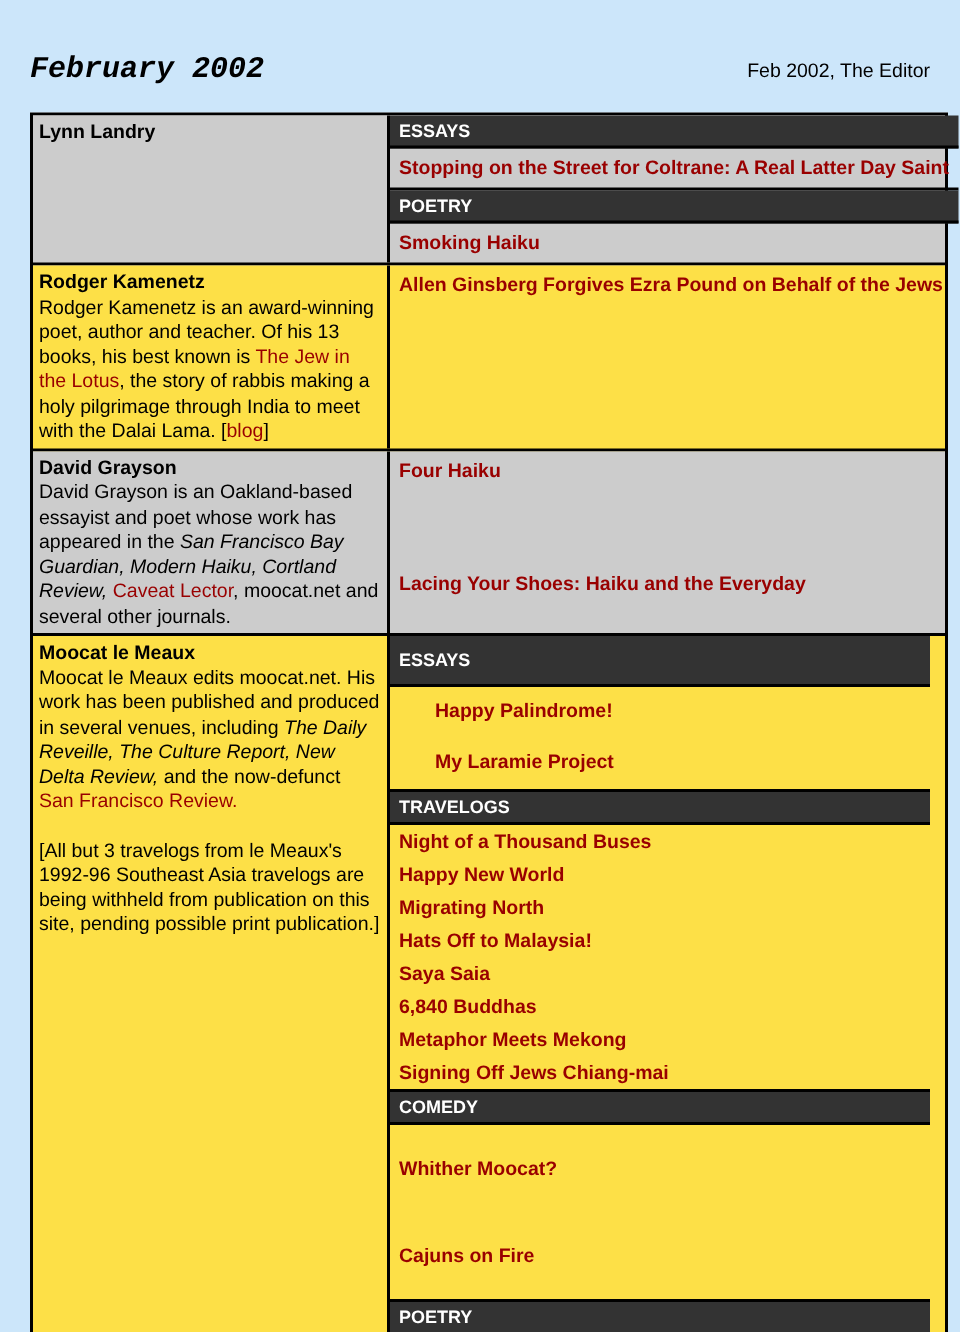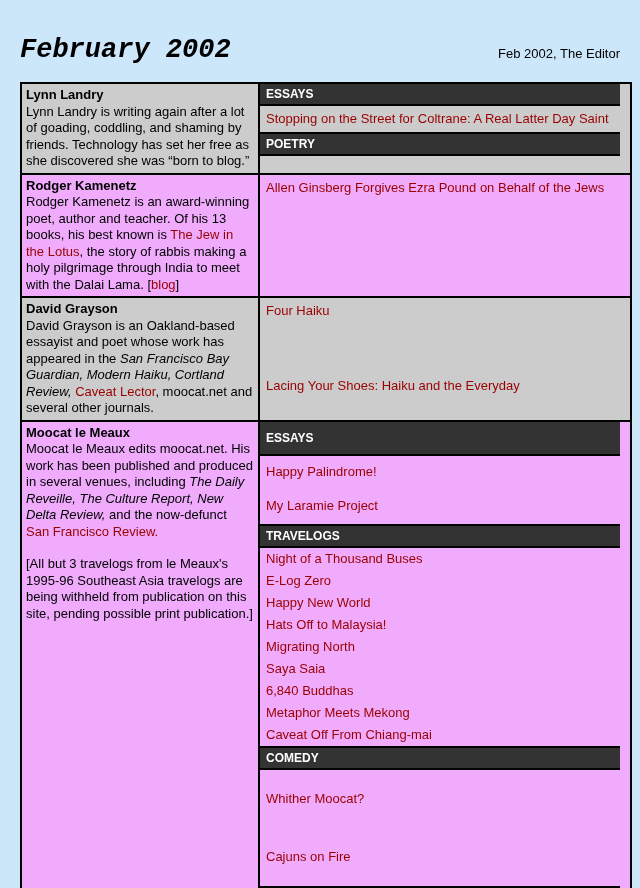--- a/index.html
+++ b/index.html
@@ -14,28 +14,28 @@
     font-size:13px; color:#000;
     width:640px; min-height:888px;
   }
   .page{padding:0 20px;}
   .masthead{
     margin-top:36px; margin-bottom:18px;
     display:flex; justify-content:space-between; align-items:flex-end;
   }
   .page-title{
     margin:0; font-family:"Liberation Mono", monospace;
-    font-style:italic; font-weight:bold; font-size:27px; line-height:1.05;
+    font-style:italic; font-weight:bold; font-size:20px; line-height:1.05;
     letter-spacing:0;
   }
   .date-label{font-size:13px; padding-bottom:3px;}
   .m-table{
     width:612px; border:2px solid var(--border); background:#fff;
   }
-  .m-row{display:flex; border-bottom:2px solid var(--border); background:#f0abfc;}
+  .m-row{display:flex; border-bottom:2px solid var(--border); background:#fde047;}
   .m-row:last-child{border-bottom:none;}
   .m-row.gray{background:var(--row-gray);}
   .cell-left{
     width:238px; flex:0 0 238px;
     border-right:2px solid var(--border);
     padding:3px 5px 3px 4px; line-height:16.5px;
   }
   .cell-right{
     flex:1; display:flex; flex-direction:column; padding-right:10px;
   }
@@ -48,53 +48,55 @@
   .sec-header{
     background:var(--section-bar); color:var(--bar-text);
     font-weight:bold; font-size:12px; line-height:14px;
     padding:3px 6px; border-bottom:2px solid var(--border);
     text-transform:uppercase;
   }
   .sec-header.tall{padding:9px 6px;}
   .sec-links{border-bottom:2px solid var(--border);}
   .cell-right .sec-links:last-child{flex:1; border-bottom:none;}
   .link{
-    color:var(--link); font-weight:normal; line-height:16px;
+    color:var(--link); font-weight:bold; line-height:16px;
     padding:5px 6px; white-space:nowrap; cursor:pointer;
   }
   .link.row1{padding:5px 6px;}
-  .link.essay4{padding:8px 6px 10px 6px;}
+  .link.essay4{padding:8px 6px 10px 6px;margin-left:24px;}
   .link.travelog{padding:3px 6px;}
   .link.comedy4{padding:21px 6px;}
   .link.poetry4{padding:5px 6px;}
   .link.gap-above{margin-top:49px;}
 </style>
 </head>
 <body>
 
 <div class="page">
 
   <div class="masthead">
     <h1 class="page-title">February 2002</h1>
     <div class="date-label">Feb 2002, The Editor</div>
   </div>
 
   <div class="m-table">
 
     <div class="m-row gray" style="min-height:90px;">
       <div class="cell-left">
         <div class="author-name">Lynn Landry</div>
-        <p class="bio"><span>Lynn Landry is writing again after a lot of goading, coddling, and shaming by friends. Technology has set her free as she discovered she was “born to blog.”</span></p>
       </div>
       <div class="cell-right">
         <div class="sec-header">ESSAYS</div>
         <div class="sec-links">
           <div class="link row1">Stopping on the Street for Coltrane: A Real Latter Day Saint</div>
         </div>
         <div class="sec-header">POETRY</div>
+        <div class="sec-links">
+          <div class="link row1">Smoking Haiku</div>
+        </div>
       </div>
     </div>
 
     <div class="m-row" style="min-height:101px;">
       <div class="cell-left">
         <div class="author-name">Rodger Kamenetz</div>
         <p class="bio"><span>Rodger Kamenetz is an award-winning poet, author and teacher. Of his 13 books, his best known is </span><span class="inline-link">The Jew in the Lotus</span><span>, the story of rabbis making a holy pilgrimage through India to meet with the Dalai Lama. [</span><span class="inline-link">blog</span><span>]</span></p>
       </div>
       <div class="cell-right">
         <div class="sec-links">
@@ -113,39 +115,38 @@
           <div class="link">Four Haiku</div>
           <div class="link gap-above">Lacing Your Shoes: Haiku and the Everyday</div>
         </div>
       </div>
     </div>
 
     <div class="m-row" style="min-height:443px;">
       <div class="cell-left">
         <div class="author-name">Moocat le Meaux</div>
         <p class="bio"><span>Moocat le Meaux edits moocat.net. His work has been published and produced in several venues, including </span><span class="ital">The Daily Reveille, The Culture Report, New Delta Review,</span><span> and the now-defunct </span><span class="inline-link">San Francisco Review.</span></p>
-        <p class="bio bio-block2"><span>[All but 3 travelogs from le Meaux's 1995-96 Southeast Asia travelogs are being withheld from publication on this site, pending possible print publication.]</span></p>
+        <p class="bio bio-block2"><span>[All but 3 travelogs from le Meaux's 1992-96 Southeast Asia travelogs are being withheld from publication on this site, pending possible print publication.]</span></p>
       </div>
       <div class="cell-right">
         <div class="sec-header tall">ESSAYS</div>
         <div class="sec-links">
           <div class="link essay4">Happy Palindrome!</div>
           <div class="link essay4">My Laramie Project</div>
         </div>
         <div class="sec-header">TRAVELOGS</div>
         <div class="sec-links">
           <div class="link travelog">Night of a Thousand Buses</div>
-          <div class="link travelog">E-Log Zero</div>
           <div class="link travelog">Happy New World</div>
+          <div class="link travelog">Migrating North</div>
           <div class="link travelog">Hats Off to Malaysia!</div>
-          <div class="link travelog">Migrating North</div>
           <div class="link travelog">Saya Saia</div>
           <div class="link travelog">6,840 Buddhas</div>
           <div class="link travelog">Metaphor Meets Mekong</div>
-          <div class="link travelog">Caveat Off From Chiang-mai</div>
+          <div class="link travelog">Signing Off Jews Chiang-mai</div>
         </div>
         <div class="sec-header">COMEDY</div>
         <div class="sec-links">
           <div class="link comedy4">Whither Moocat?</div>
           <div class="link comedy4">Cajuns on Fire</div>
         </div>
         <div class="sec-header">POETRY</div>
         <div class="sec-links">
           <div class="link poetry4">Rejection X</div>
         </div>

